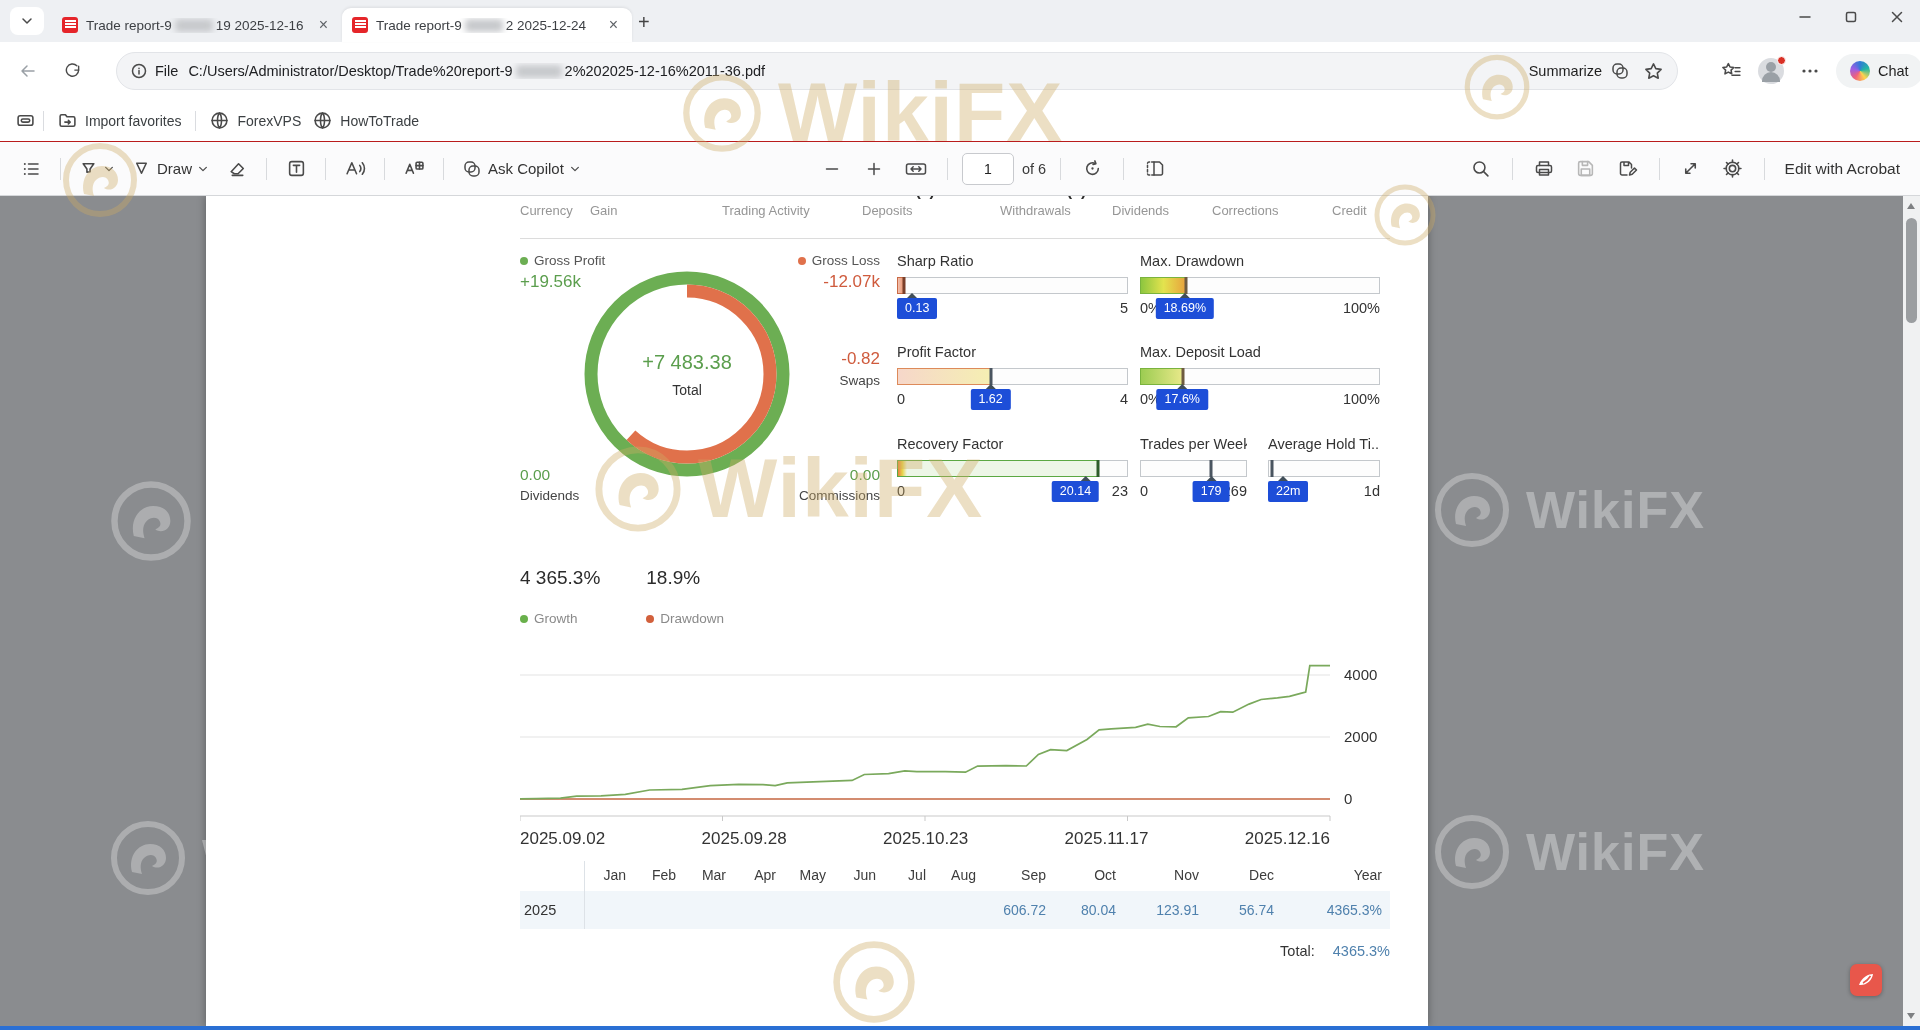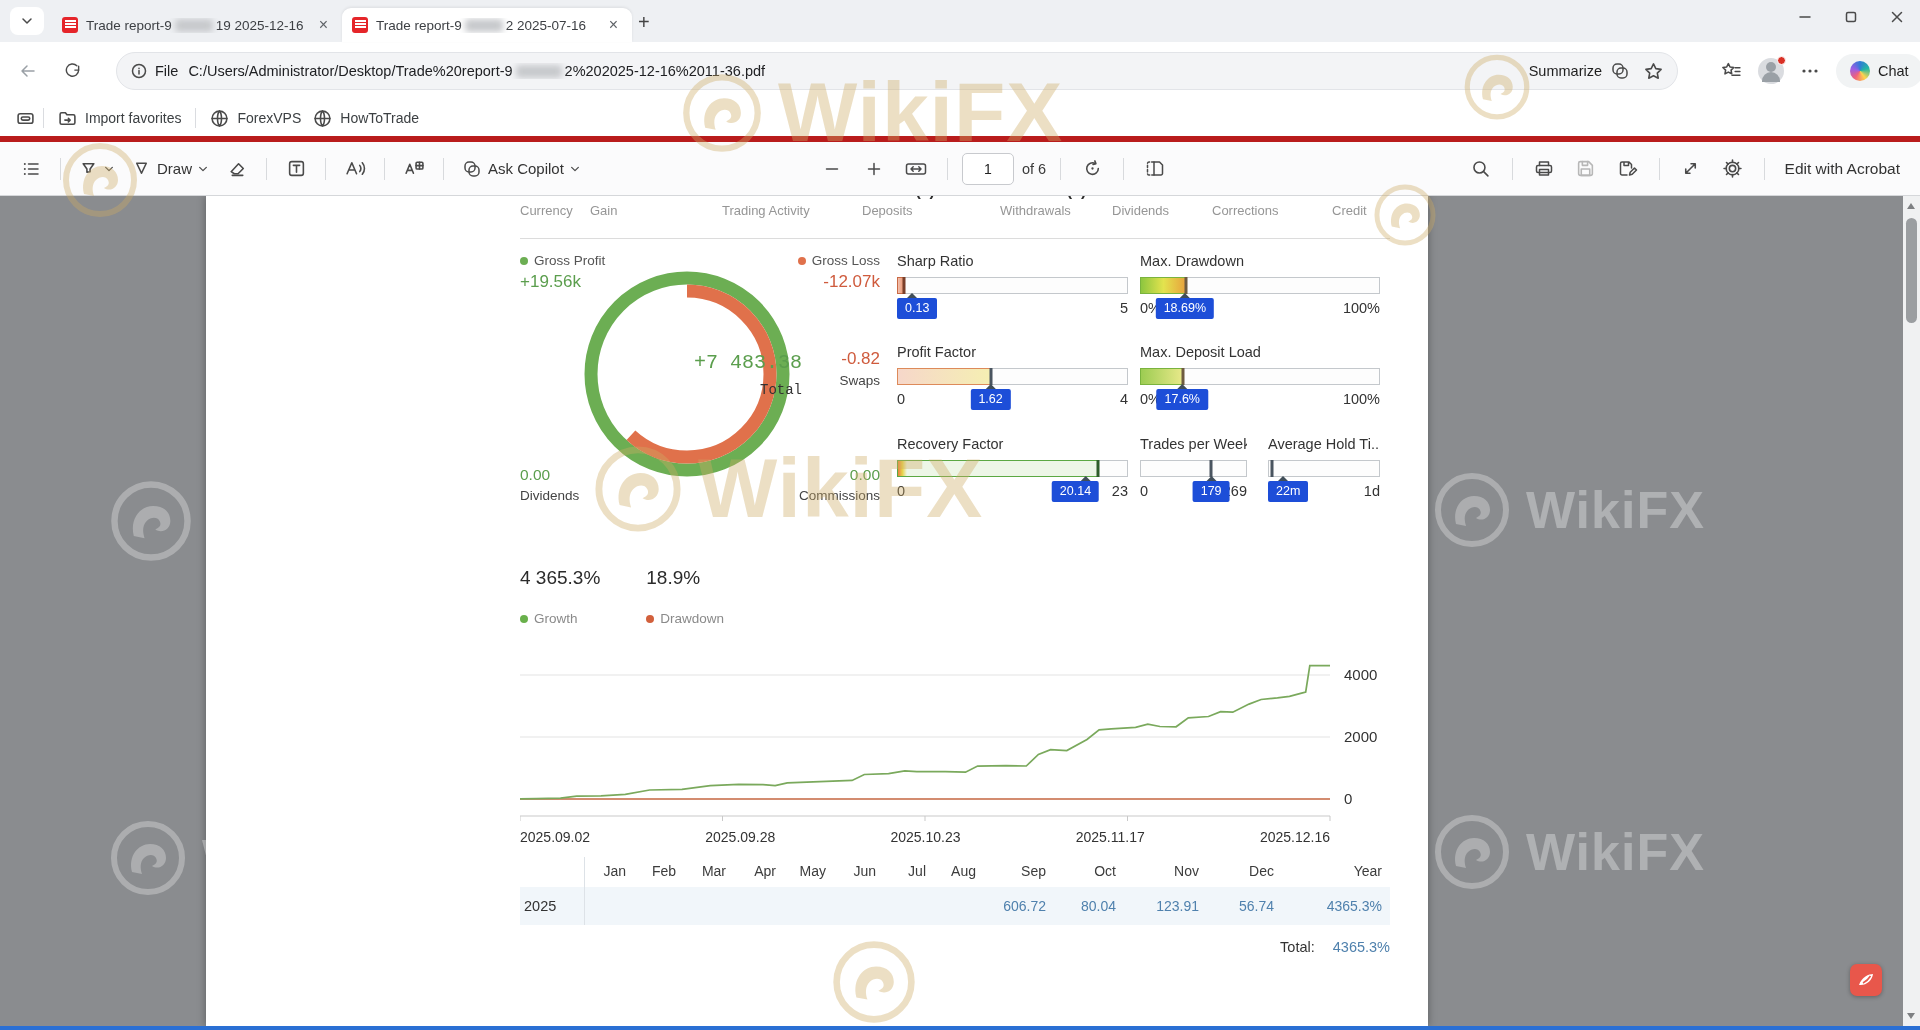--- a/index.html
+++ b/index.html
@@ -43,21 +43,21 @@
   .avatar::after { content:''; position:absolute; left:4px; top:14px; width:18px; height:10px;
     border-radius:9px 9px 0 0; background:#9aa0a6; }
   .avatar .notif { position:absolute; right:-2px; top:-2px; width:9px; height:9px; border-radius:50%;
     background:#d93025; border:1.5px solid #fff; }
   .chatbtn { display:flex; align-items:center; gap:8px; background:#f1f3f4; border:none; border-radius:17px;
     height:34px; padding:0 14px; font-size:14.5px; color:#1f1f1f; cursor:pointer; }
   .copilot-round { width:20px; height:20px; border-radius:50%;
     background:conic-gradient(#2f7cd6,#23b8a2,#ffd44d,#f2617a,#9b5de5,#2f7cd6); }
 
   
-  .favrow { height:42px; background:#fff; border-bottom:6px solid #b91c1c; display:flex; align-items:center;
+  .favrow { height:42px; background:#fff; border-bottom:1px solid #b91c1c; display:flex; align-items:center;
     padding:0 16px; }
   .favitem { display:flex; align-items:center; gap:8px; font-size:14px; color:#3c4043; cursor:pointer;
     padding:4px 6px; border-radius:6px; }
   .vdiv { width:1px; height:20px; background:#dadce0; margin:0 8px; }
 
   
   .pdftoolbar { height:54px; background:#fbfbfc; border-bottom:1px solid #d5d7da; display:flex;
     align-items:center; padding:0 14px; position:relative; }
   .tbgroup { display:flex; align-items:center; gap:6px; }
   .tbbtn { height:36px; min-width:34px; border:none; background:transparent; display:flex; align-items:center;
@@ -93,21 +93,21 @@
   .donut-block { position:relative; width:360px; height:262px; flex:none; }
   .dleg { position:absolute; }
   .dleg .lab { font-size:13.5px; color:#555; display:flex; align-items:center; gap:6px; }
   .dleg .val { font-size:17px; margin-top:4px; }
   .dleg .sub { font-size:13.5px; color:#444; margin-top:4px; }
   .dot { width:8px; height:8px; border-radius:50%; display:inline-block; }
   .dot-green{background:#6cae53} .dot-red{background:#e0714b} .dot-growth{background:#69b04b} .dot-dd{background:#d2603c}
   .green-t{color:#5b9e4d} .red-t{color:#cf5b3d}
   .right-al{text-align:right}
   .donut-center { position:absolute; left:52px; top:6px; width:230px; height:230px; display:flex;
-    flex-direction:column; align-items:flex-end; justify-content:center;font-family:Liberation Mono, monospace; }
+    flex-direction:column; align-items:center; justify-content:center; }
   .donut-center .total { font-size:20px; color:#5b9e4d; }
   .donut-center .tlabel { font-size:14px; color:#333; margin-top:8px; }
 
   
   .gauges { display:grid; grid-template-columns:231px 240px; column-gap:32px; row-gap:15px;gap:12px; }
   .gauge { position:relative; }
   .gtitle { font-size:14.5px; color:#333; margin-bottom:8px; white-space:nowrap; overflow:hidden; }
   .gtrack { position:relative; height:17px; background:#fdfdfd; border:1px solid #c4c8cc; }
   .gfill { position:absolute; left:-1px; top:-1px; bottom:-1px; }
   .gf-sharp { background:linear-gradient(90deg,#f2c0ae,#e8926c); border:1px solid #c96a45; }
@@ -130,21 +130,21 @@
   .tag-right::before { left:auto; right:8px; margin:0; }
   .tag-left::before { left:10px; margin:0; }
   .g-sub { display:flex; gap:21px; }
   .g-sub .gauge:nth-child(1){width:107px} .g-sub .gauge:nth-child(2){width:112px}
 
   
   .growth-head { margin-top:52px; display:flex; gap:46px; }
   .gh-item .val { font-size:19px; color:#2b2b2b; }
   .gh-item .lab { font-size:13.5px; color:#8a8a8a; margin-top:22px; display:flex; align-items:center; gap:6px; }
   .chart-wrap { margin-top:14px; }
-  .dates-row { width:810px; display:flex; justify-content:space-between; font-size:14px; color:#333; margin-top:4px; }
+  .dates-row { width:810px; display:flex; justify-content:space-between; font-size:17px; color:#333; margin-top:4px; }
 
   
   .mtable { margin-top:12px; display:grid;
     grid-template-columns:64px 50px 50px 50px 50px 50px 50px 50px 50px 70px 70px 83px 75px 1fr; }
   .mcell { font-size:14px; color:#3c3c3c; text-align:right; padding:6px 8px 6px 0; }
   .mhead { padding-bottom:8px; }
   .mrow { background:#f1f6fa; padding-top:11px; padding-bottom:11px; }
   .mval { color:#4f81ad; }
   .ylabel { text-align:left; padding-left:4px; color:#333; font-size:14.5px; }
   .colsep { border-left:1px solid #dde2e7; }
@@ -190,21 +190,21 @@
           <path d="M3 5l4 4 4-4"></path>
         </svg>
     </button>
     <div class="tab inactive">
       <span class="pdfico"></span>
       <span class="tab-title"><span>Trade report-9</span><span class="blurpatch"></span><span>19 2025-12-16</span></span>
       <span class="tab-close">×</span>
     </div>
     <div class="tab active">
       <span class="pdfico"></span>
-      <span class="tab-title"><span>Trade report-9</span><span class="blurpatch"></span><span>2 2025-07-16</span></span>
+      <span class="tab-title"><span>Trade report-9</span><span class="blurpatch"></span><span>2 2025-12-24</span></span>
       <span class="tab-close">×</span>
     </div>
     <button class="newtab">+</button>
     <div class="wincontrols">
       <div class="winbtn">
           <svg class="icn" width="12" height="12" viewBox="0 0 12 12">
             <path d="M1 6h10"></path>
           </svg>
         </div>
       <div class="winbtn">

